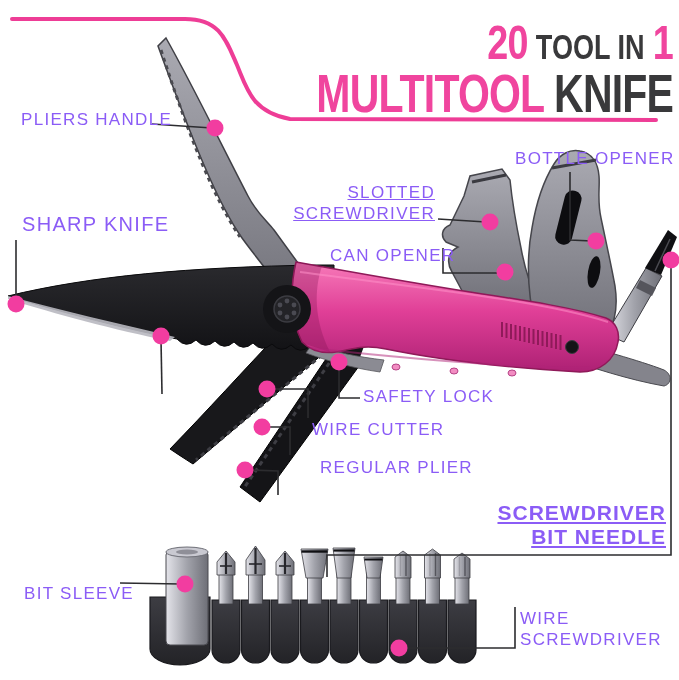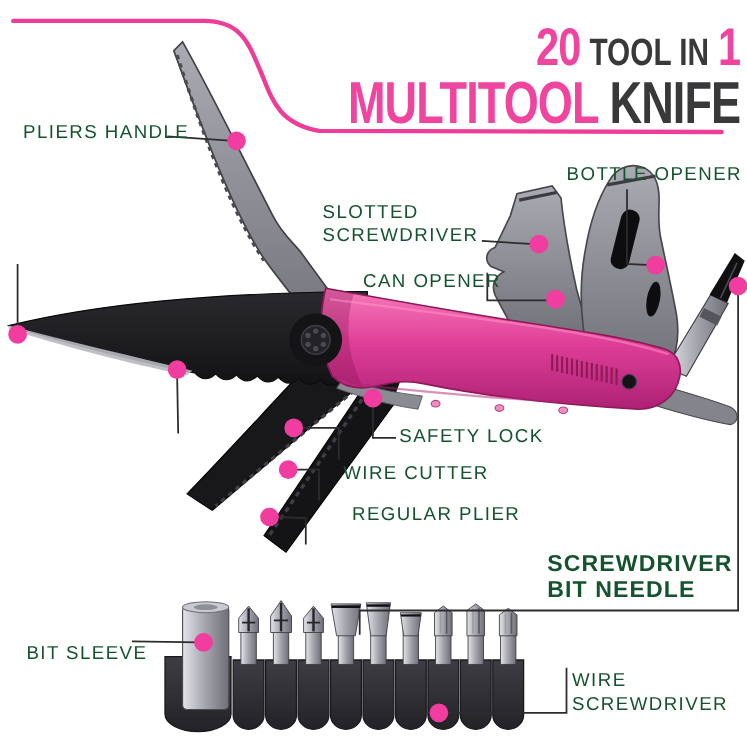--- a/index.html
+++ b/index.html
@@ -1,21 +1,21 @@
 <!DOCTYPE html>
 <html><head>
 <meta charset="utf-8">
 <style>
   html,body{margin:0;padding:0;background:#fff;}
   .stage{position:relative;width:679px;height:680px;background:#ffffff;overflow:hidden;
          font-family:"Liberation Sans", sans-serif;}
   .art{position:absolute;left:0;top:0;z-index:1;}
-  .label{position:absolute;z-index:2;color:#14532d;font-size:17px;letter-spacing:1.3px;
+  .label{position:absolute;z-index:2;color:#8b5cf6;font-size:17px;letter-spacing:1.3px;
          line-height:1.22;white-space:nowrap;}
-  .label.right{text-align:left;}
+  .label.right{text-align:right;text-decoration:underline;}
   .label.big{font-size:20px;}
   .label.bold{font-weight:700;font-size:21px;letter-spacing:1px;line-height:1.15;}
   .title{position:absolute;top:14px;right:6px;z-index:2;text-align:right;}
   .title .l1{transform:scale(0.82,1.05);transform-origin:top right;
              display:flex;align-items:baseline;justify-content:flex-end;gap:10px;
              font-weight:700;}
   .title .l1 .num{font-size:46px;color:#f0459e;letter-spacing:-1px;}
   .title .l1 .mid{font-size:33px;color:#39393b;letter-spacing:0;}
   .title .l2{transform:scale(0.82,1.08);transform-origin:top right;margin-top:-6px;
              font-weight:700;font-size:50px;letter-spacing:-1px;}
@@ -241,20 +241,21 @@
       <span class="mid">TOOL IN</span>
       <span class="num">1</span>
     </div>
     <div class="l2">
       <span class="pink">MULTITOOL</span>
       <span class="dark">KNIFE</span>
     </div>
   </div>
 
   <div class="label" style="left:21px;top:110px;">PLIERS HANDLE</div>
+  <div class="label big" style="left:22px;top:212px;">SHARP KNIFE</div>
   <div class="label right" style="right:244px;top:183px;">
     <span>SLOTTED</span><br>
     <span>SCREWDRIVER</span>
   </div>
   <div class="label" style="left:515px;top:149px;">BOTTLE OPENER</div>
   <div class="label" style="left:330px;top:246px;">CAN OPENER</div>
   <div class="label" style="left:312px;top:420px;">WIRE CUTTER</div>
   <div class="label" style="left:363px;top:387px;">SAFETY LOCK</div>
   <div class="label" style="left:293px;top:458px;margin-left:27px;">REGULAR PLIER</div>
   <div class="label right bold" style="right:13px;top:501px;">

